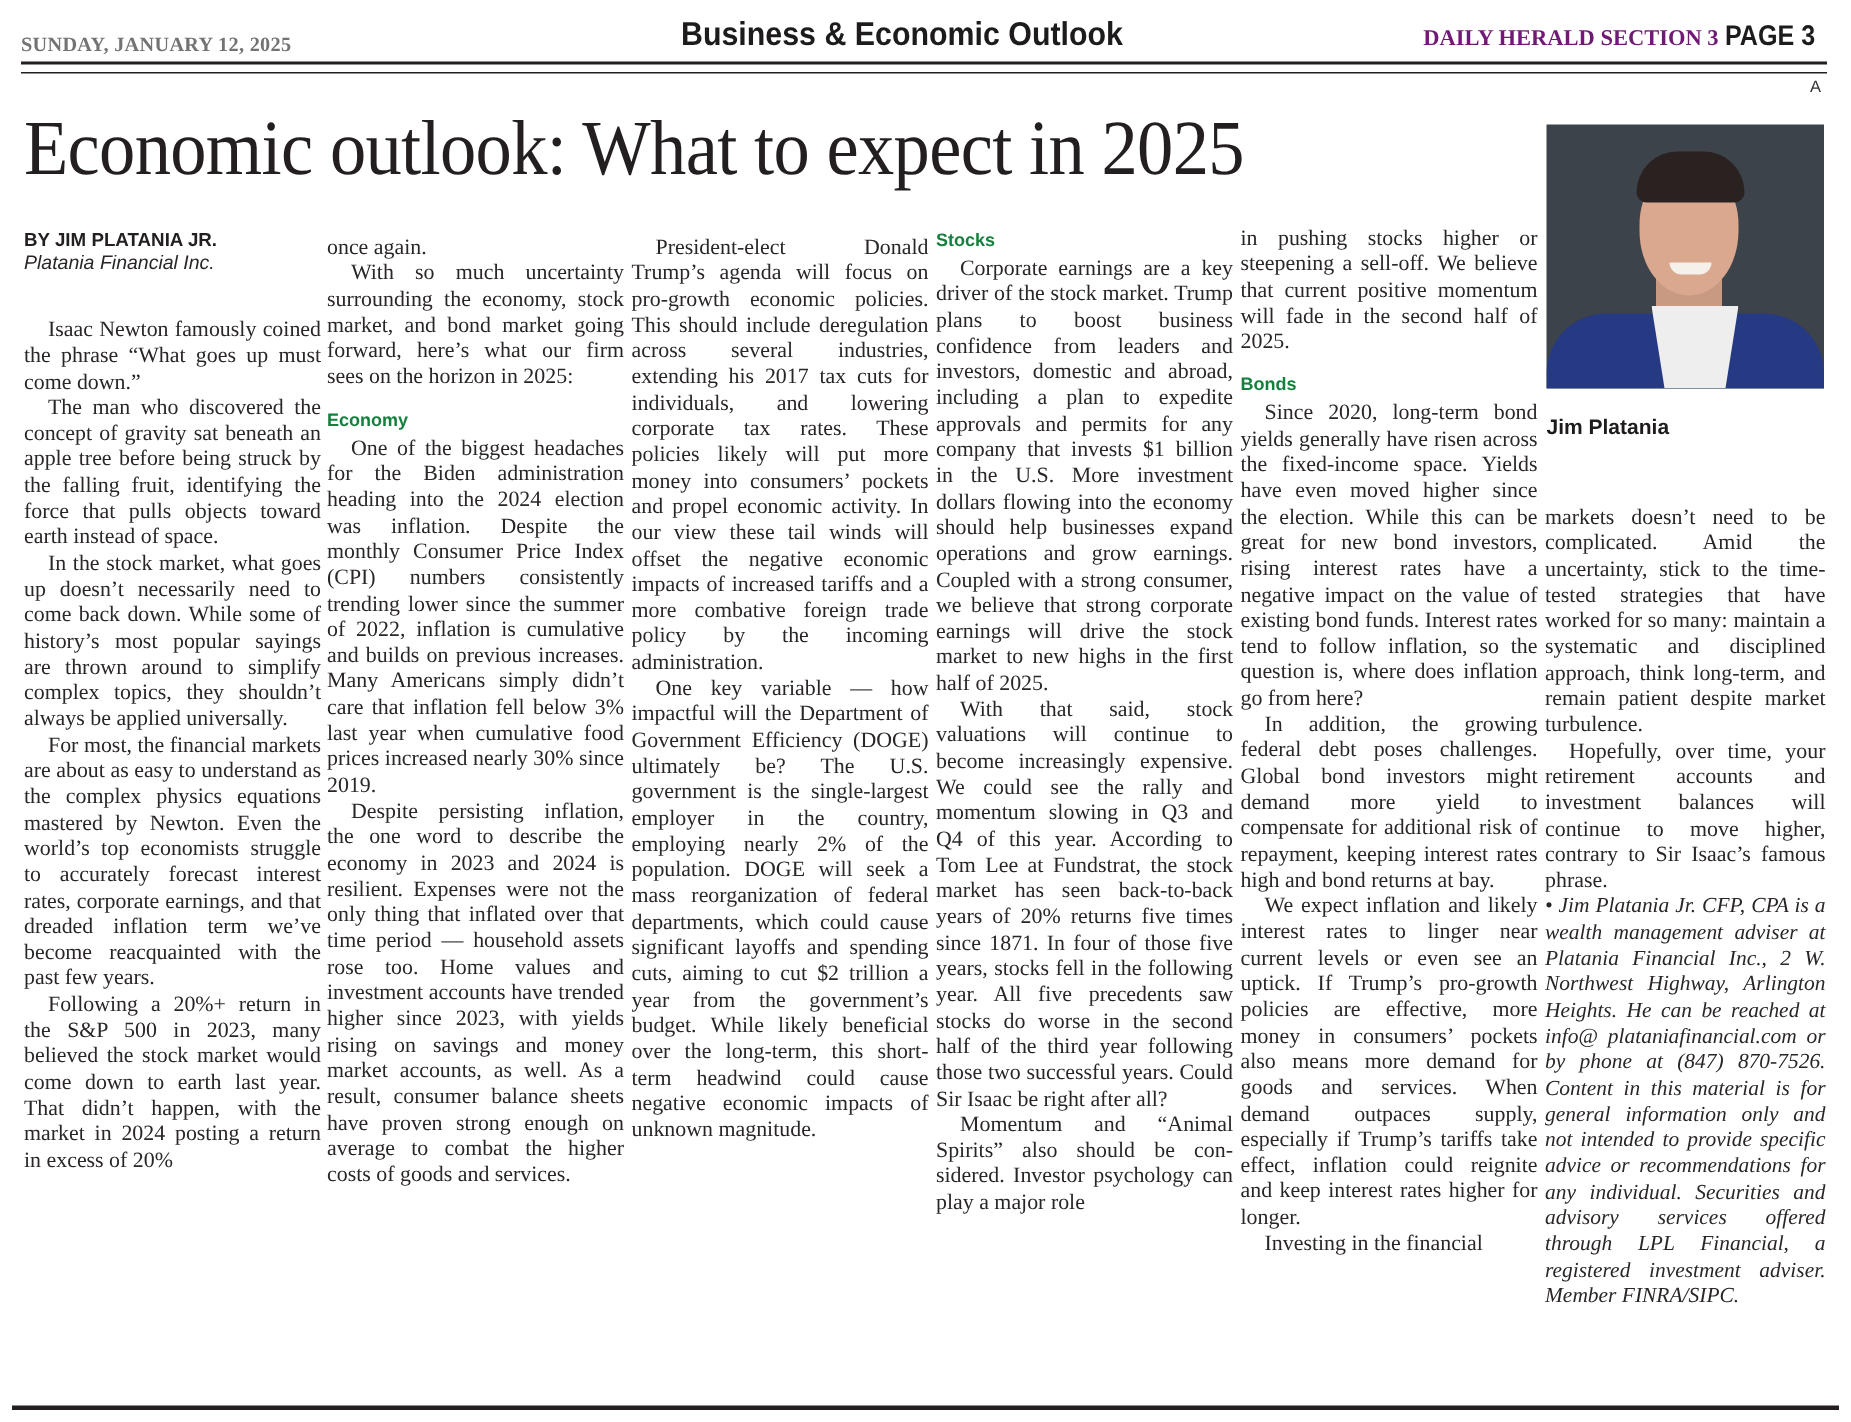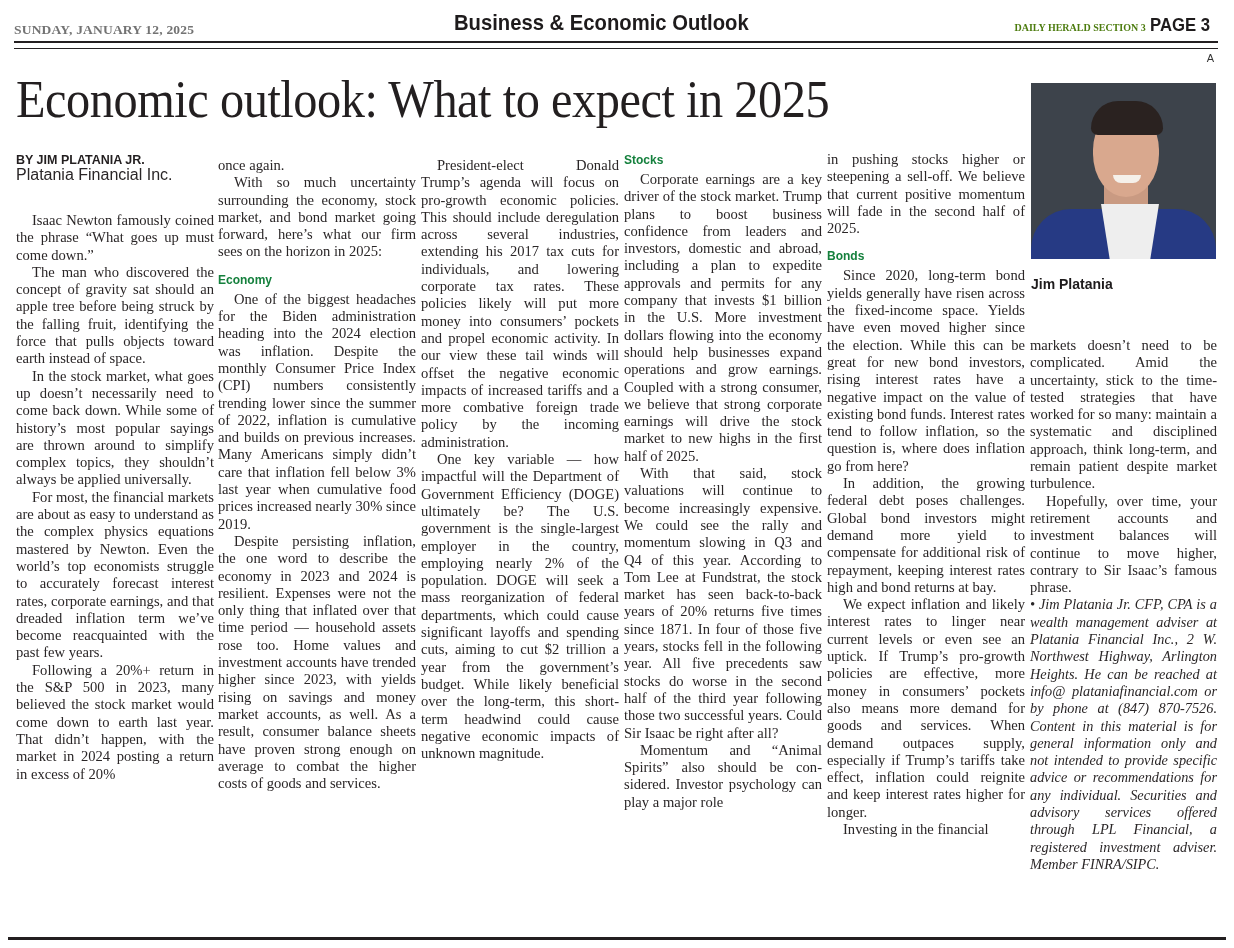--- a/index.html
+++ b/index.html
@@ -1,31 +1,31 @@
 <!DOCTYPE html>
 <html><head>
 <meta charset="utf-8">
 <style>
   html, body { margin: 0; padding: 0; background: #ffffff; }
   body { width: 1234px; height: 948px; position: relative; overflow: hidden; color: #231f20; }
   .masthead { position: absolute; left: 14px; right: 16px; top: 10px; height: 32px; }
   .mh-date { position: absolute; left: 0; top: 12px; font-family: "Liberation Serif", serif; font-size: 13.5px; font-weight: bold; letter-spacing: 0.2px; color: #737373; }
   .mh-section { position: absolute; left: 440px; top: 0; font-family: "Liberation Sans", sans-serif; font-size: 22px; font-weight: bold; transform: scaleX(0.92); transform-origin: left; color: #1e1b1c; }
   .mh-right { position: absolute; right: 0; top: 4px; white-space: nowrap; }
-  .mh-paper { font-family: "Liberation Serif", serif; font-size: 10px; font-weight: bold; color: #4d7c0f; }
+  .mh-paper { font-family: "Liberation Serif", serif; font-size: 15px; font-weight: bold; color: #701a75; }
   .mh-page { font-family: "Liberation Sans", sans-serif; font-size: 19px; font-weight: bold; color: #1e1b1c; transform: scaleX(0.88); display: inline-block; transform-origin: left; }
   .rule-top1 { position: absolute; left: 14px; right: 16px; top: 41px; height: 2px; background: #231f20; }
   .rule-top2 { position: absolute; left: 14px; right: 16px; top: 48px; height: 1px; background: #231f20; }
   .edition { position: absolute; right: 20px; top: 52px; font-family: "Liberation Sans", sans-serif; font-size: 11px; color: #333; }
   .headline { position: absolute; left: 16px; top: 70px; font-family: "Liberation Serif", serif; font-size: 52px; line-height: 60px; color: #231f20; transform: scaleX(0.93); transform-origin: left; white-space: nowrap; letter-spacing: -0.5px; }
   .col { position: absolute; top: 150px; width: 198px; font-family: "Liberation Serif", serif; font-size: 14.6px; line-height: 17.3px; color: #2a2627; }
   .col p { margin: 0; text-align: justify; text-indent: 16px; hyphens: manual; }
   .col p.noindent { text-indent: 0; }
   .byline { font-family: "Liberation Sans", sans-serif; font-size: 12.5px; font-weight: bold; line-height: 16px; color: #231f20; }
-  .affil { font-family: "Liberation Sans", sans-serif; font-size: 16px; line-height: 14px; margin-bottom: 30px; }
+  .affil { font-family: "Liberation Sans", sans-serif; font-size: 13px; line-height: 14px; margin-bottom: 30px; font-style: italic; }
   .subhead { font-family: "Liberation Sans", sans-serif; font-size: 12px; font-weight: bold; line-height: 18px; margin: 10px 0 2px 0; color: #15803d; }
   .subhead.first { margin-top: 0; }
   .c1 { left: 16px; top: 152px; }
   .c2 { left: 218px; top: 157px; }
   .c3 { left: 421px; top: 157px; }
   .c4 { left: 624px; top: 151px; }
   .c5 { left: 827px; top: 151px; }
   .c6 { left: 1030px; top: 313px; width: 187px; margin-top: 24px; }
   .photo { position: absolute; left: 1031px; top: 83px; width: 185px; height: 176px; background: #3d434b; overflow: hidden; }
   .photo .suit { position: absolute; left: 0; right: 0; bottom: 0; height: 50px; background: #263a84; border-radius: 40px 40px 0 0; }
@@ -52,21 +52,21 @@
 <div class="rule-top1"></div>
 <div class="rule-top2"></div>
 <div class="edition">A</div>
 
 <h1 class="headline" style="margin:0;font-weight:normal;">Economic outlook: What to expect in 2025</h1>
 
 <div class="col c1">
   <div class="byline">BY JIM PLATANIA JR.</div>
   <div class="affil">Platania Financial Inc.</div>
   <p>Isaac Newton famously coined the phrase “What goes up must come down.”</p>
-  <p>The man who discov­ered the concept of grav­ity sat should an apple tree before being struck by the falling fruit, identifying the force that pulls objects toward earth instead of space.</p>
+  <p>The man who discov­ered the concept of grav­ity sat beneath an apple tree before being struck by the falling fruit, identifying the force that pulls objects toward earth instead of space.</p>
   <p>In the stock market, what goes up doesn’t neces­sarily need to come back down. While some of his­tory’s most popular say­ings are thrown around to simplify complex topics, they shouldn’t always be applied universally.</p>
   <p>For most, the finan­cial markets are about as easy to understand as the complex physics equa­tions mastered by New­ton. Even the world’s top economists struggle to accurately forecast interest rates, corporate earnings, and that dreaded inflation term we’ve become reac­quainted with the past few years.</p>
   <p>Following a 20%+ return in the S&amp;P 500 in 2023, many believed the stock market would come down to earth last year. That didn’t happen, with the market in 2024 posting a return in excess of 20%</p>
 </div>
 
 <div class="col c2">
   <p class="noindent">once again.</p>
   <p>With so much uncer­tainty surrounding the economy, stock market, and bond market going for­ward, here’s what our firm sees on the horizon in 2025:</p>
   <div class="subhead">Economy</div>
   <p>One of the biggest head­aches for the Biden admin­istration heading into the 2024 election was infla­tion. Despite the monthly Consumer Price Index (CPI) numbers consistently trending lower since the summer of 2022, inflation is cumulative and builds on previous increases. Many Americans simply didn’t care that inflation fell below 3% last year when cumulative food prices increased nearly 30% since 2019.</p>

